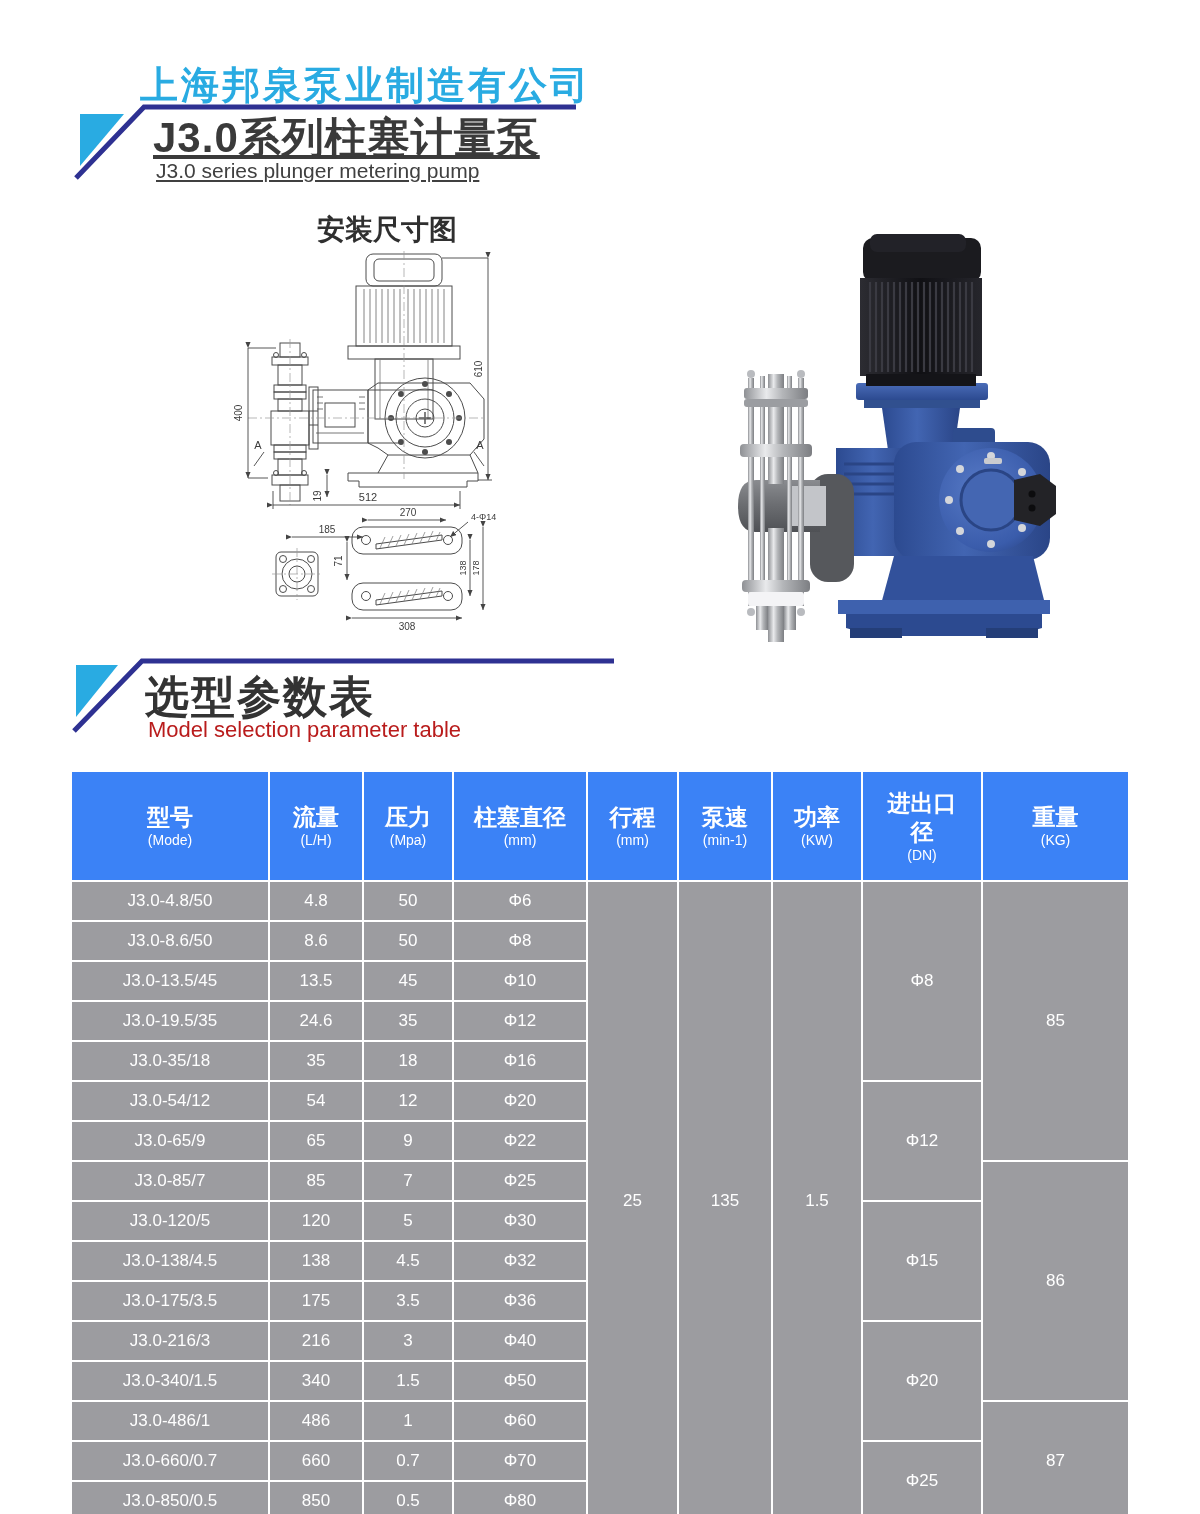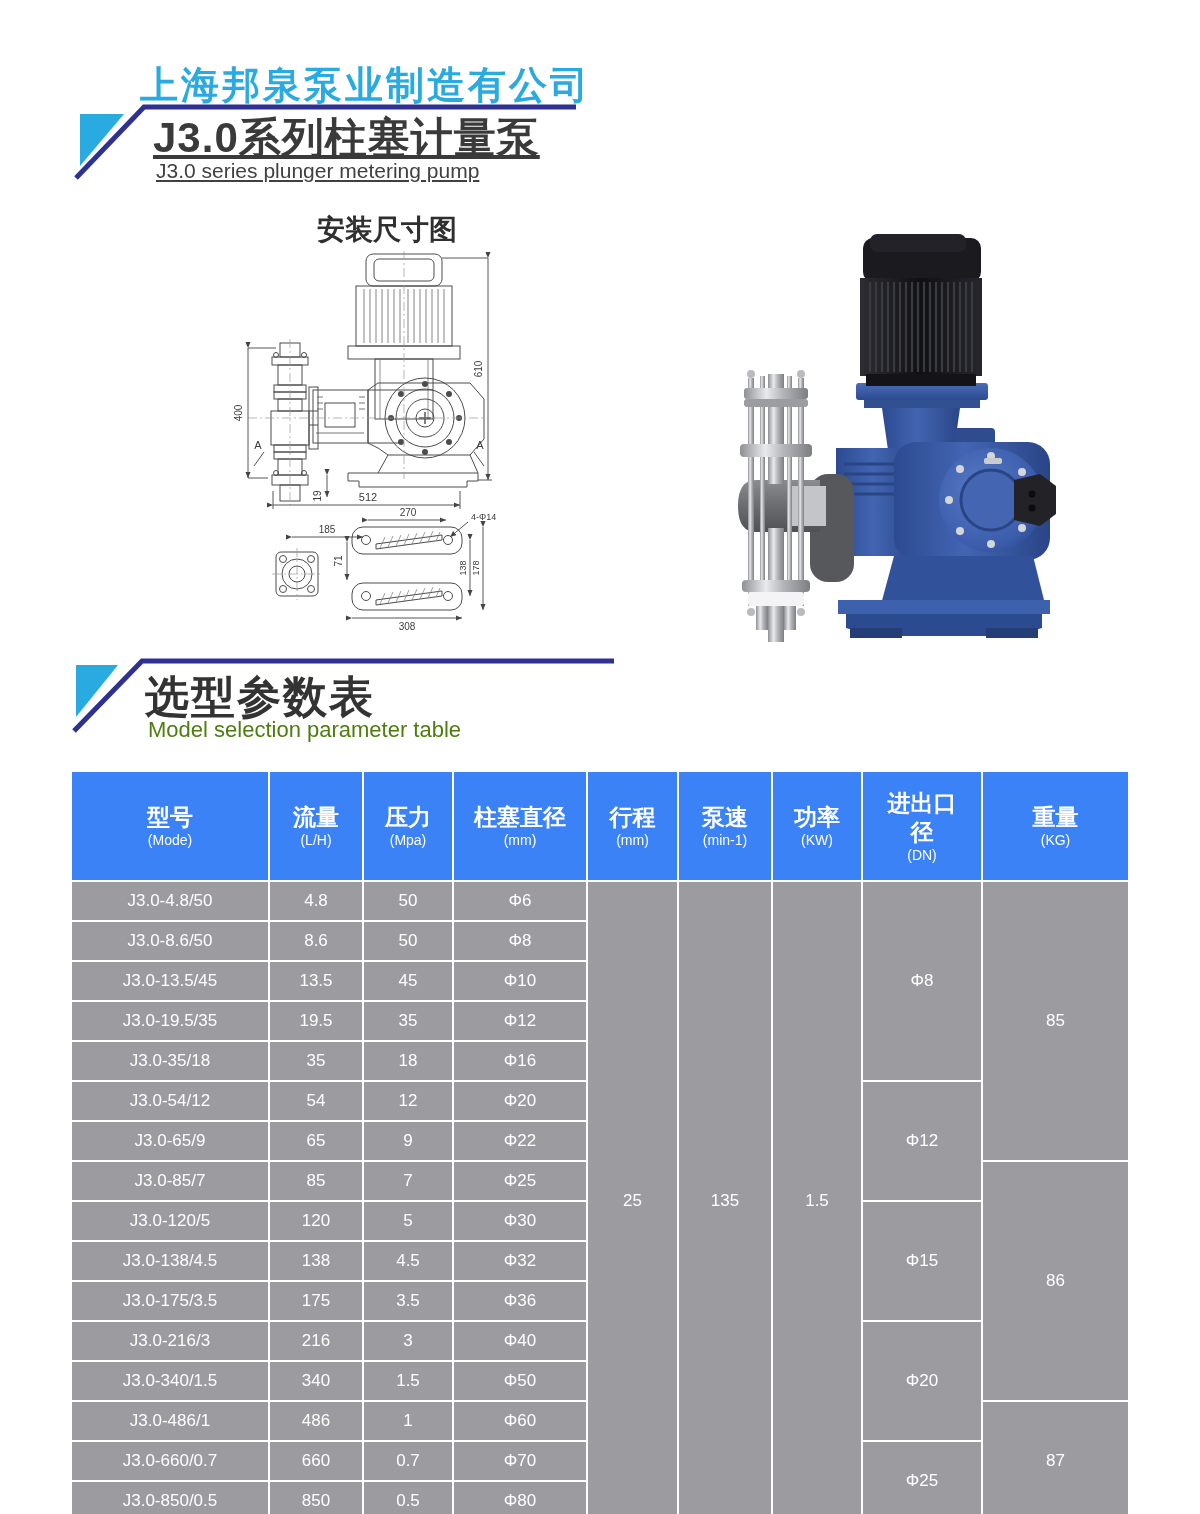--- a/index.html
+++ b/index.html
@@ -5,21 +5,21 @@
   html,body{margin:0;padding:0;background:#ffffff;}
   .page{position:relative;width:1200px;height:1514px;background:#fff;overflow:hidden;
         font-family:"Liberation Sans","DejaVu Sans",sans-serif;}
   .abs{position:absolute;}
   
   .company{left:140px;top:60px;font-size:38px;font-weight:700;letter-spacing:3px;color:#29abe2;}
   .main-title{left:153px;top:110px;font-size:42px;font-weight:700;letter-spacing:1px;color:#3a3a3a;text-decoration:underline;}
   .main-sub{left:156px;top:159px;font-size:21px;color:#404040;text-decoration:underline;}
   .drawing-label{left:297px;top:211px;width:160px;text-align:right;font-size:28px;font-weight:700;color:#2f2f2f;}
   .section-title{left:145px;top:668px;font-size:44px;font-weight:700;letter-spacing:2px;color:#333;}
-  .section-sub{left:148px;top:717px;font-size:22px;color:#4d7c0f;}
+  .section-sub{left:148px;top:717px;font-size:22px;color:#b91c1c;}
   
   table.param{position:absolute;left:70px;top:770px;border-spacing:2px;border-collapse:separate;table-layout:fixed;}
   table.param th{background:#3b82f6;color:#fff;height:56px;padding:17px;vertical-align:middle;text-align:center;font-weight:400;}
   table.param th .zh{font-size:23px;font-weight:600;line-height:1.25;}
   table.param th .en{font-size:14px;line-height:1.15;}
   table.param td{background:#9c9ca0;color:#fff;height:38px;padding:0;text-align:center;vertical-align:middle;font-size:17px;}
   
   text{font-family:"Liberation Sans","DejaVu Sans",sans-serif;}
 </style>
 </head>
@@ -350,21 +350,21 @@
           <td>Φ8</td>
         </tr>
         <tr>
           <td>J3.0-13.5/45</td>
           <td>13.5</td>
           <td>45</td>
           <td>Φ10</td>
         </tr>
         <tr>
           <td>J3.0-19.5/35</td>
-          <td>19.5</td>
+          <td>24.6</td>
           <td>35</td>
           <td>Φ12</td>
         </tr>
         <tr>
           <td>J3.0-35/18</td>
           <td>35</td>
           <td>18</td>
           <td>Φ16</td>
         </tr>
         <tr>

